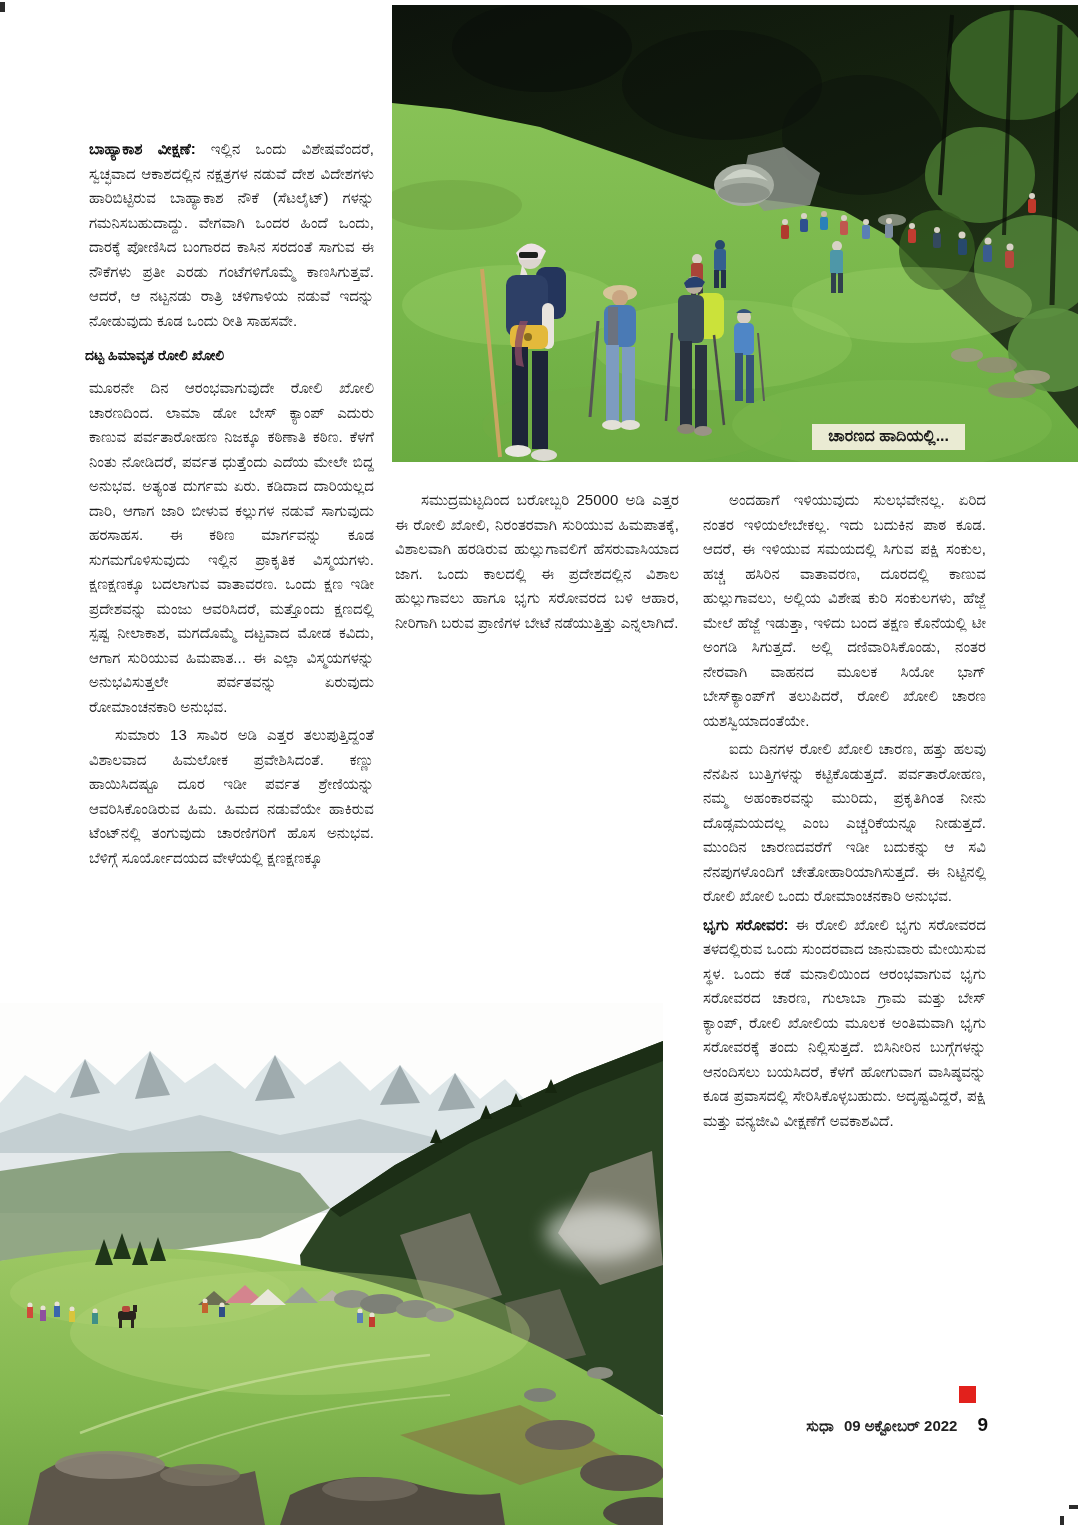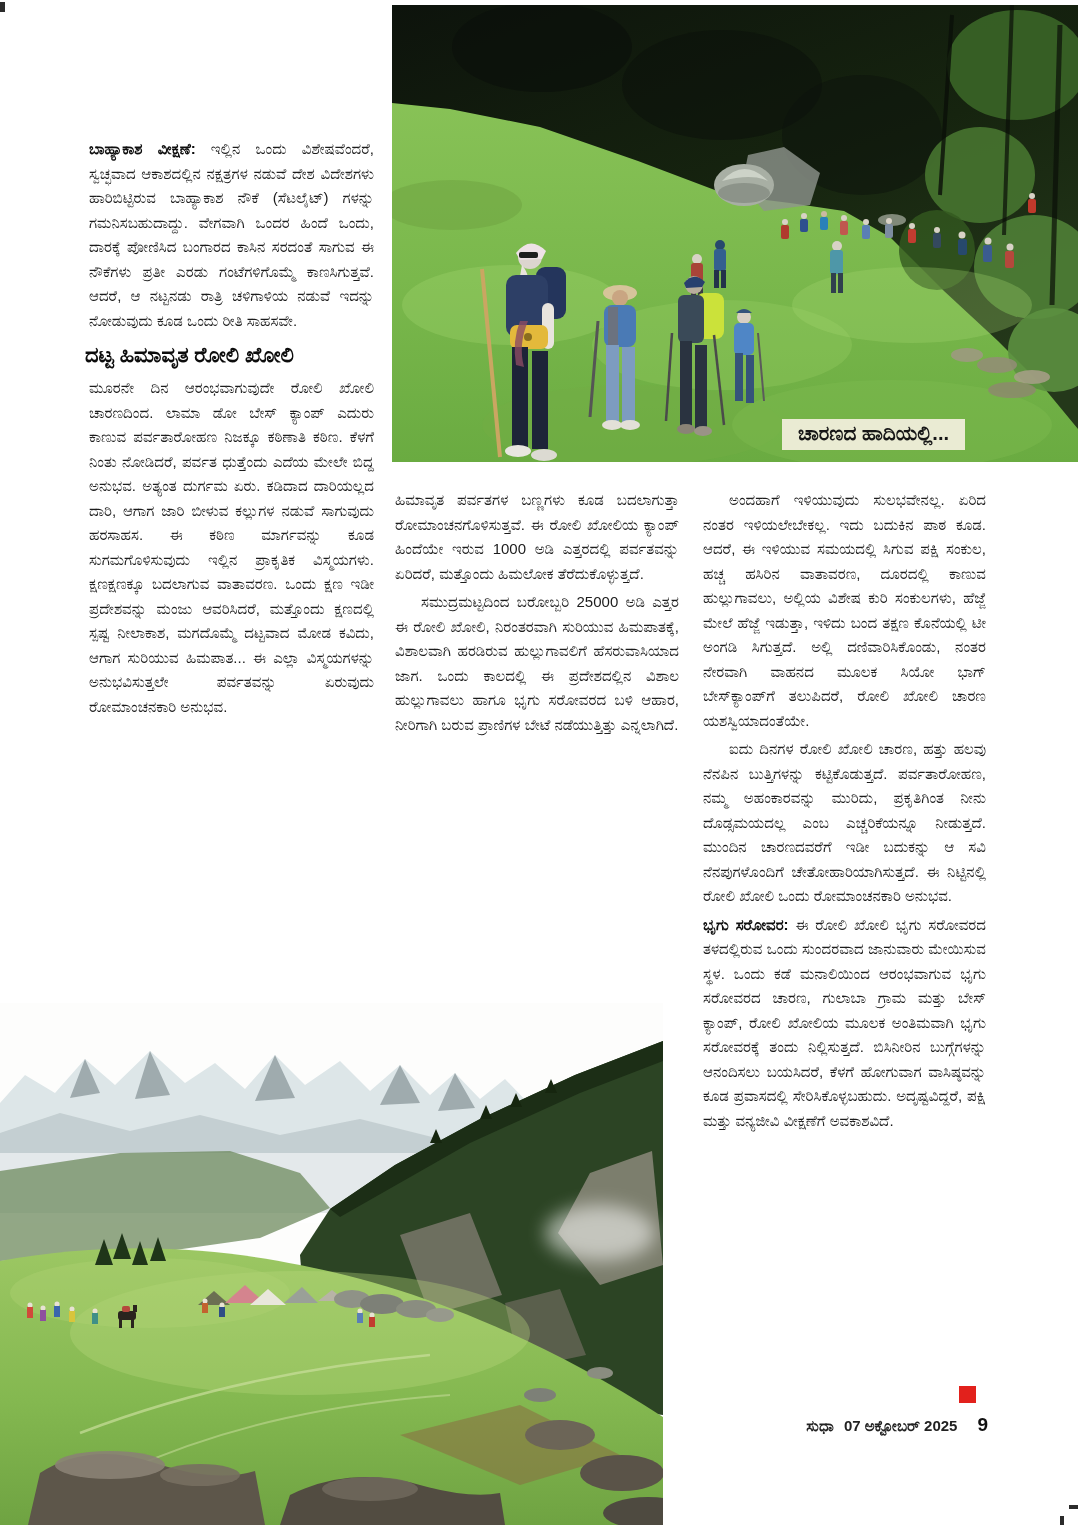--- a/index.html
+++ b/index.html
@@ -10,36 +10,36 @@
   }
   
   .col{
     position:absolute;text-align:justify;color:#1c1c1c;
     font-size:15px;line-height:24.5px;overflow:hidden;
   }
   .col p{margin:4px;}
   .col p.indent{text-indent:26px;}
   .lead{font-weight:bold;color:#0d0d0d;}
   .section-heading{
-    font-weight:bold;font-size:21px;color:#0c0c0c;
+    font-weight:bold;font-size:14px;color:#0c0c0c;
     margin:9px 0 8px 0;line-height:26px;text-align:left;
   }
   .col-left{left:85px;top:133px;width:293px;height:872px;}
   .col-mid{left:391px;top:484px;width:292px;height:545px;}
   .col-right{left:699px;top:484px;width:291px;height:925px;}
 
   
   figure{margin:0;padding:0;}
   .top-photo{position:absolute;left:392px;top:5px;width:686px;height:457px;}
   .top-photo svg,.bottom-photo svg{display:block;width:100%;height:100%;}
   .photo-caption{
     position:absolute;right:113px;bottom:12px;
     background:rgba(243,239,222,0.93);
     padding:3px 16px 5px 16px;
-    font-weight:bold;font-size:20px;color:#171717;white-space:nowrap;
+    font-weight:bold;font-size:16px;color:#171717;white-space:nowrap;
   }
   .bottom-photo{position:absolute;left:0;top:1003px;width:663px;height:522px;}
 
   
   .end-mark{position:absolute;left:959px;top:1386px;width:17px;height:17px;background:#e2211c;}
   .footer{
     position:absolute;top:1414px;right:90px;display:flex;gap:10px;
     align-items:baseline;font-size:15px;color:#222;font-weight:bold;white-space:nowrap;
   }
   .footer .footer-date{font-weight:bold;}
@@ -229,24 +229,24 @@
     </svg>
     <figcaption class="photo-caption">
       <span>ಚಾರಣದ ಹಾದಿಯಲ್ಲಿ...</span>
     </figcaption>
   </figure>
 
   <div class="col col-left">
     <p class="body-p"><span class="lead">ಬಾಹ್ಯಾಕಾಶ ವೀಕ್ಷಣೆ:</span><span> ಇಲ್ಲಿನ ಒಂದು ವಿಶೇಷವೆಂದರೆ, ಸ್ವಚ್ಛವಾದ ಆಕಾಶದಲ್ಲಿನ ನಕ್ಷತ್ರಗಳ ನಡುವೆ ದೇಶ ವಿದೇಶಗಳು ಹಾರಿಬಿಟ್ಟಿರುವ ಬಾಹ್ಯಾಕಾಶ ನೌಕೆ (ಸೆಟಲೈಟ್) ಗಳನ್ನು ಗಮನಿಸಬಹುದಾದ್ದು. ವೇಗವಾಗಿ ಒಂದರ ಹಿಂದೆ ಒಂದು, ದಾರಕ್ಕೆ ಪೋಣಿಸಿದ ಬಂಗಾರದ ಕಾಸಿನ ಸರದಂತೆ ಸಾಗುವ ಈ ನೌಕೆಗಳು ಪ್ರತೀ ಎರಡು ಗಂಟೆಗಳಿಗೊಮ್ಮೆ ಕಾಣಸಿಗುತ್ತವೆ. ಆದರೆ, ಆ ನಟ್ಟನಡು ರಾತ್ರಿ ಚಳಿಗಾಳಿಯ ನಡುವೆ ಇದನ್ನು ನೋಡುವುದು ಕೂಡ ಒಂದು ರೀತಿ ಸಾಹಸವೇ.</span></p>
     <h2 class="section-heading">ದಟ್ಟ ಹಿಮಾವೃತ ರೋಲಿ ಖೋಲಿ</h2>
     <p class="body-p">ಮೂರನೇ ದಿನ ಆರಂಭವಾಗುವುದೇ ರೋಲಿ ಖೋಲಿ ಚಾರಣದಿಂದ. ಲಾಮಾ ಡೋ ಬೇಸ್ ಕ್ಯಾಂಪ್ ಎದುರು ಕಾಣುವ ಪರ್ವತಾರೋಹಣ ನಿಜಕ್ಕೂ ಕಠಿಣಾತಿ ಕಠಿಣ. ಕೆಳಗೆ ನಿಂತು ನೋಡಿದರೆ, ಪರ್ವತ ಧುತ್ತೆಂದು ಎದೆಯ ಮೇಲೇ ಬಿದ್ದ ಅನುಭವ. ಅತ್ಯಂತ ದುರ್ಗಮ ಏರು. ಕಡಿದಾದ ದಾರಿಯಲ್ಲದ ದಾರಿ, ಆಗಾಗ ಜಾರಿ ಬೀಳುವ ಕಲ್ಲುಗಳ ನಡುವೆ ಸಾಗುವುದು ಹರಸಾಹಸ. ಈ ಕಠಿಣ ಮಾರ್ಗವನ್ನು ಕೂಡ ಸುಗಮಗೊಳಿಸುವುದು ಇಲ್ಲಿನ ಪ್ರಾಕೃತಿಕ ವಿಸ್ಮಯಗಳು. ಕ್ಷಣಕ್ಷಣಕ್ಕೂ ಬದಲಾಗುವ ವಾತಾವರಣ. ಒಂದು ಕ್ಷಣ ಇಡೀ ಪ್ರದೇಶವನ್ನು ಮಂಜು ಆವರಿಸಿದರೆ, ಮತ್ತೊಂದು ಕ್ಷಣದಲ್ಲಿ ಸ್ಪಷ್ಟ ನೀಲಾಕಾಶ, ಮಗದೊಮ್ಮೆ ದಟ್ಟವಾದ ಮೋಡ ಕವಿದು, ಆಗಾಗ ಸುರಿಯುವ ಹಿಮಪಾತ... ಈ ಎಲ್ಲಾ ವಿಸ್ಮಯಗಳನ್ನು ಅನುಭವಿಸುತ್ತಲೇ ಪರ್ವತವನ್ನು ಏರುವುದು ರೋಮಾಂಚನಕಾರಿ ಅನುಭವ.</p>
+    <p class="body-p indent">ಸುಮಾರು 13 ಸಾವಿರ ಅಡಿ ಎತ್ತರ ತಲುಪುತ್ತಿದ್ದಂತೆ ವಿಶಾಲವಾದ ಹಿಮಲೋಕ ಪ್ರವೇಶಿಸಿದಂತೆ. ಕಣ್ಣು ಹಾಯಿಸಿದಷ್ಟೂ ದೂರ ಇಡೀ ಪರ್ವತ ಶ್ರೇಣಿಯನ್ನು ಆವರಿಸಿಕೊಂಡಿರುವ ಹಿಮ. ಹಿಮದ ನಡುವೆಯೇ ಹಾಕಿರುವ ಟೆಂಟ್‌ನಲ್ಲಿ ತಂಗುವುದು ಚಾರಣಿಗರಿಗೆ ಹೊಸ ಅನುಭವ. ಬೆಳಿಗ್ಗೆ ಸೂರ್ಯೋದಯದ ವೇಳೆಯಲ್ಲಿ ಕ್ಷಣಕ್ಷಣಕ್ಕೂ</p>
   </div>
 
   <div class="col col-mid">
-    <p class="body-p">ಹಿಮಾವೃತ ಪರ್ವತಗಳ ಬಣ್ಣಗಳು ಕೂಡ ಬದಲಾಗುತ್ತಾ ರೋಮಾಂಚನಗೊಳಿಸುತ್ತವೆ. ಈ ರೋಲಿ ಖೋಲಿಯ ಕ್ಯಾಂಪ್ ಹಿಂದೆಯೇ ಇರುವ 1000 ಅಡಿ ಎತ್ತರದಲ್ಲಿ ಪರ್ವತವನ್ನು ಏರಿದರೆ, ಮತ್ತೊಂದು ಹಿಮಲೋಕ ತೆರೆದುಕೊಳ್ಳುತ್ತದೆ.</p>
     <p class="body-p indent">ಸಮುದ್ರಮಟ್ಟದಿಂದ ಬರೋಬ್ಬರಿ 25000 ಅಡಿ ಎತ್ತರ ಈ ರೋಲಿ ಖೋಲಿ, ನಿರಂತರವಾಗಿ ಸುರಿಯುವ ಹಿಮಪಾತಕ್ಕೆ, ವಿಶಾಲವಾಗಿ ಹರಡಿರುವ ಹುಲ್ಲುಗಾವಲಿಗೆ ಹೆಸರುವಾಸಿಯಾದ ಜಾಗ. ಒಂದು ಕಾಲದಲ್ಲಿ ಈ ಪ್ರದೇಶದಲ್ಲಿನ ವಿಶಾಲ ಹುಲ್ಲುಗಾವಲು ಹಾಗೂ ಭೃಗು ಸರೋವರದ ಬಳಿ ಆಹಾರ, ನೀರಿಗಾಗಿ ಬರುವ ಪ್ರಾಣಿಗಳ ಬೇಟೆ ನಡೆಯುತ್ತಿತ್ತು ಎನ್ನಲಾಗಿದೆ.</p>
   </div>
 
   <div class="col col-right">
     <p class="body-p indent">ಅಂದಹಾಗೆ ಇಳಿಯುವುದು ಸುಲಭವೇನಲ್ಲ. ಏರಿದ ನಂತರ ಇಳಿಯಲೇಬೇಕಲ್ಲ. ಇದು ಬದುಕಿನ ಪಾಠ ಕೂಡ. ಆದರೆ, ಈ ಇಳಿಯುವ ಸಮಯದಲ್ಲಿ ಸಿಗುವ ಪಕ್ಷಿ ಸಂಕುಲ, ಹಚ್ಚ ಹಸಿರಿನ ವಾತಾವರಣ, ದೂರದಲ್ಲಿ ಕಾಣುವ ಹುಲ್ಲುಗಾವಲು, ಅಲ್ಲಿಯ ವಿಶೇಷ ಕುರಿ ಸಂಕುಲಗಳು, ಹೆಜ್ಜೆ ಮೇಲೆ ಹೆಜ್ಜೆ ಇಡುತ್ತಾ, ಇಳಿದು ಬಂದ ತಕ್ಷಣ ಕೊನೆಯಲ್ಲಿ ಟೀ ಅಂಗಡಿ ಸಿಗುತ್ತದೆ. ಅಲ್ಲಿ ದಣಿವಾರಿಸಿಕೊಂಡು, ನಂತರ ನೇರವಾಗಿ ವಾಹನದ ಮೂಲಕ ಸಿಯೋ ಭಾಗ್ ಬೇಸ್‌ಕ್ಯಾಂಪ್‌ಗೆ ತಲುಪಿದರೆ, ರೋಲಿ ಖೋಲಿ ಚಾರಣ ಯಶಸ್ವಿಯಾದಂತೆಯೇ.</p>
     <p class="body-p indent">ಐದು ದಿನಗಳ ರೋಲಿ ಖೋಲಿ ಚಾರಣ, ಹತ್ತು ಹಲವು ನೆನಪಿನ ಬುತ್ತಿಗಳನ್ನು ಕಟ್ಟಿಕೊಡುತ್ತದೆ. ಪರ್ವತಾರೋಹಣ, ನಮ್ಮ ಅಹಂಕಾರವನ್ನು ಮುರಿದು, ಪ್ರಕೃತಿಗಿಂತ ನೀನು ದೊಡ್ಸಮಯದಲ್ಲ ಎಂಬ ಎಚ್ಚರಿಕೆಯನ್ನೂ ನೀಡುತ್ತದೆ. ಮುಂದಿನ ಚಾರಣದವರೆಗೆ ಇಡೀ ಬದುಕನ್ನು ಆ ಸವಿ ನೆನಪುಗಳೊಂದಿಗೆ ಚೇತೋಹಾರಿಯಾಗಿಸುತ್ತದೆ. ಈ ನಿಟ್ಟಿನಲ್ಲಿ ರೋಲಿ ಖೋಲಿ ಒಂದು ರೋಮಾಂಚನಕಾರಿ ಅನುಭವ.</p>
     <p class="body-p"><span class="lead">ಭೃಗು ಸರೋವರ:</span><span> ಈ ರೋಲಿ ಖೋಲಿ ಭೃಗು ಸರೋವರದ ತಳದಲ್ಲಿರುವ ಒಂದು ಸುಂದರವಾದ ಜಾನುವಾರು ಮೇಯಿಸುವ ಸ್ಥಳ. ಒಂದು ಕಡೆ ಮನಾಲಿಯಿಂದ ಆರಂಭವಾಗುವ ಭೃಗು ಸರೋವರದ ಚಾರಣ, ಗುಲಾಬಾ ಗ್ರಾಮ ಮತ್ತು ಬೇಸ್ ಕ್ಯಾಂಪ್, ರೋಲಿ ಖೋಲಿಯ ಮೂಲಕ ಅಂತಿಮವಾಗಿ ಭೃಗು ಸರೋವರಕ್ಕೆ ತಂದು ನಿಲ್ಲಿಸುತ್ತದೆ. ಬಿಸಿನೀರಿನ ಬುಗ್ಗೆಗಳನ್ನು ಆನಂದಿಸಲು ಬಯಸಿದರೆ, ಕೆಳಗೆ ಹೋಗುವಾಗ ವಾಸಿಷ್ಠವನ್ನು ಕೂಡ ಪ್ರವಾಸದಲ್ಲಿ ಸೇರಿಸಿಕೊಳ್ಳಬಹುದು. ಅದೃಷ್ಟವಿದ್ದರೆ, ಪಕ್ಷಿ ಮತ್ತು ವನ್ಯಜೀವಿ ವೀಕ್ಷಣೆಗೆ ಅವಕಾಶವಿದೆ.</span></p>
   </div>
 
   <span class="end-mark"></span>
@@ -361,19 +361,19 @@
         <ellipse cx="622" cy="470" rx="42" ry="18" fill="#5a5348"></ellipse>
         <ellipse cx="648" cy="510" rx="45" ry="16" fill="#4e4a40"></ellipse>
         <ellipse cx="540" cy="392" rx="16" ry="7" fill="#7d8077"></ellipse>
         <ellipse cx="600" cy="370" rx="13" ry="6" fill="#8a8d80"></ellipse>
       </g>
     </svg>
   </figure>
 
   <div class="footer">
     <span class="footer-mag">ಸುಧಾ</span>
-    <span class="footer-date">07 ಅಕ್ಟೋಬರ್ 2025</span>
+    <span class="footer-date">09 ಅಕ್ಟೋಬರ್ 2022</span>
     <span class="footer-page">9</span>
   </div>
 
   <span class="artifact br1"></span>
   <span class="artifact br2"></span>
 </div>
 
 </body></html>

